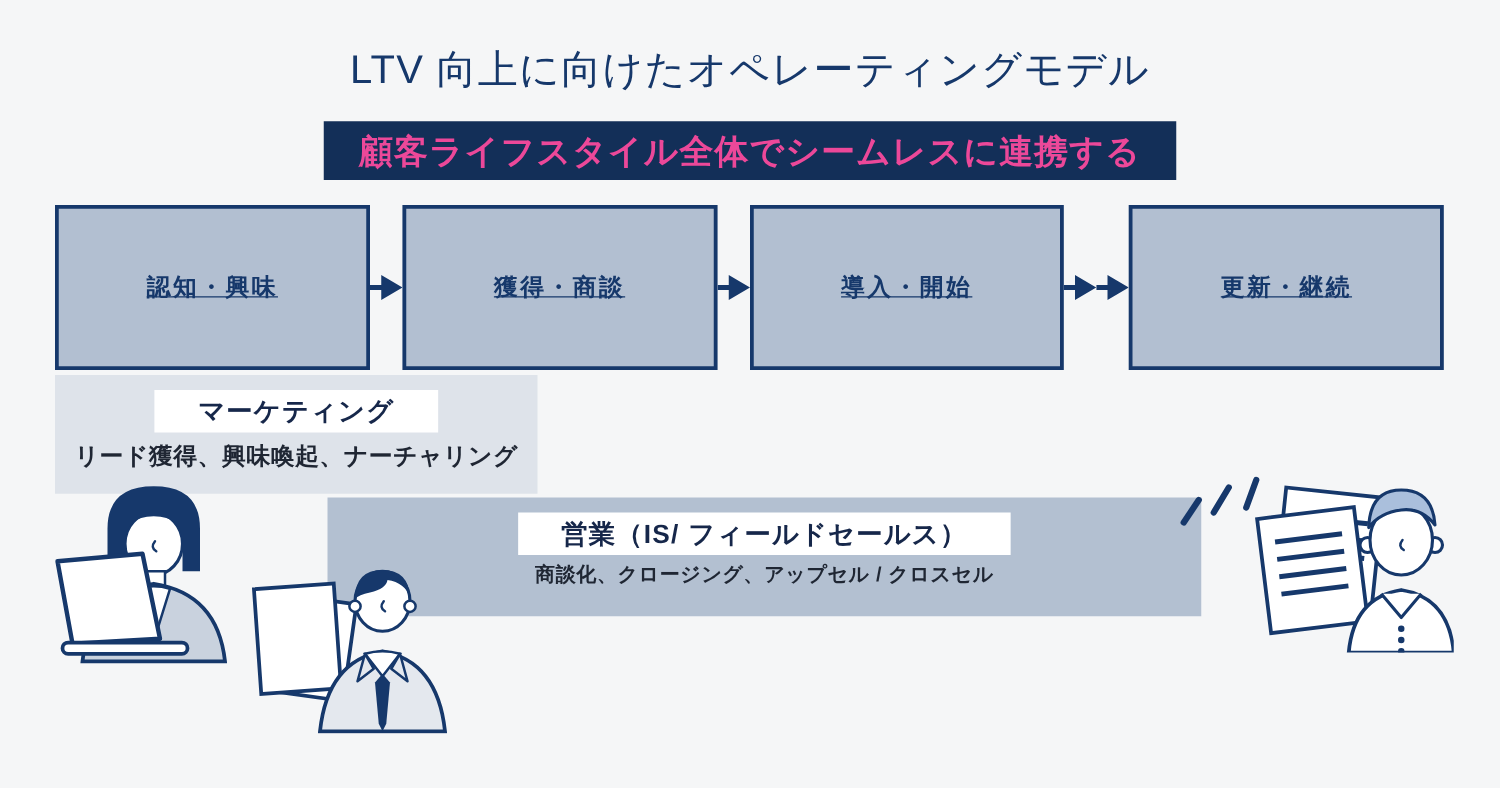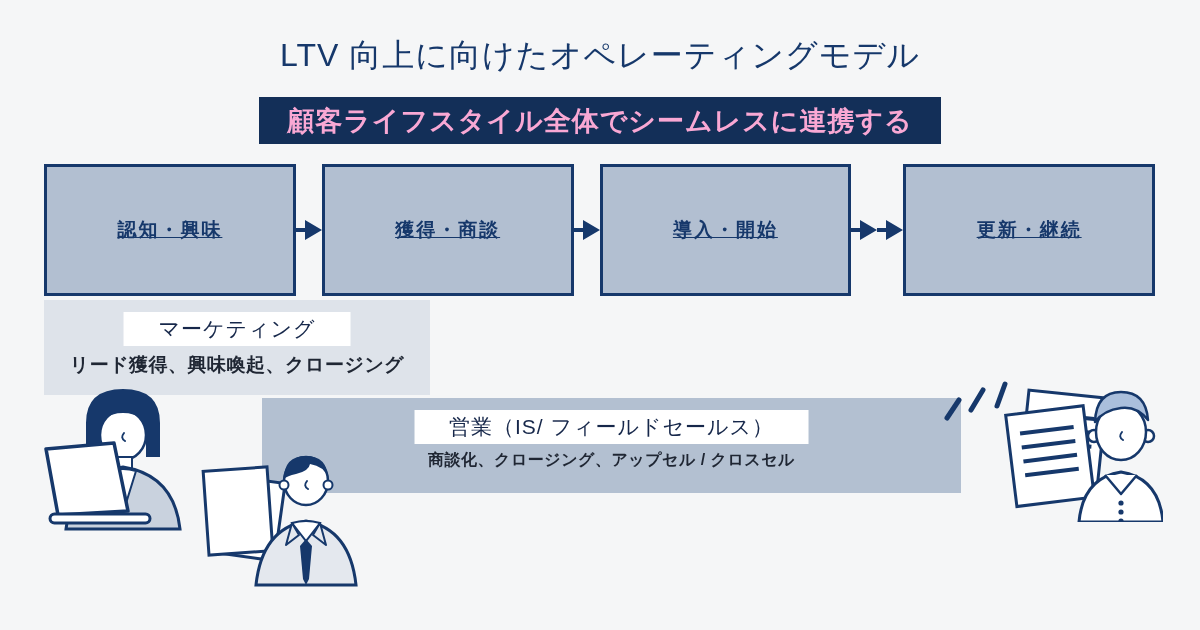--- a/index.html
+++ b/index.html
@@ -20,21 +20,21 @@
   body{font-family:"Liberation Sans","DejaVu Sans",sans-serif;background:var(--background);}
   .canvas{position:relative;width:1200px;height:630px;background:var(--background);overflow:hidden;}
 
   .title{
     position:absolute;top:34px;left:0;width:100%;
     text-align:center;font-size:32px;font-weight:normal;color:var(--navy);letter-spacing:1px;
   }
   .banner{
     position:absolute;top:97px;left:50%;transform:translateX(-50%);
     width:682px;height:47px;background:var(--banner-bg);
-    color:#f9a8d4;font-size:27px;font-weight:bold;letter-spacing:1px;
+    color:#ec4899;font-size:27px;font-weight:bold;letter-spacing:1px;
     display:flex;align-items:center;justify-content:center;white-space:nowrap;
   }
 
   .stage-row{
     position:absolute;top:175px;left:44px;width:1111px;height:110px;
     display:flex;align-items:center;
   }
   .stage-box{
     flex:1 1 0;height:132px;background:var(--stage-fill);
     border:3px solid var(--navy);
@@ -43,21 +43,21 @@
   }
   .stage-arrow{flex:0 0 26px;height:30px;display:flex;align-items:center;justify-content:center;}
   .stage-arrow svg{display:block;}
 
   .lane{position:absolute;z-index:1;}
   .lane-marketing{left:44px;top:300px;width:386px;height:95px;background:var(--lane-marketing);}
   .lane-sales{left:262px;top:398px;width:699px;height:95px;background:var(--lane-sales);}
   .lane-cs{left:683px;top:493px;width:468px;height:98px;background:var(--lane-cs);}
   .lane-label{
     position:absolute;top:12px;left:50%;transform:translateX(-50%);
-    background:#ffffff;color:#16274a;font-size:21px;font-weight:normal;
+    background:#ffffff;color:#16274a;font-size:21px;font-weight:bold;
     padding:3px 35px;white-space:nowrap;letter-spacing:1px;
   }
   .lane-desc{
     position:absolute;top:52px;left:0;width:100%;text-align:center;
     color:var(--text-dark);font-size:19px;font-weight:bold;white-space:nowrap;letter-spacing:0.5px;
   }
   .lane-sales .lane-desc{font-size:16px;}
 
   .illustration{position:absolute;z-index:2;}
   .illo-marketer{left:28px;top:383px;}
@@ -97,21 +97,21 @@
     <div class="stage-arrow">
       <svg width="26" height="28" viewBox="0 0 26 28">
           <path d="M0 12 h9 v-8 l17 10 -17 10 v-8 h-9 z" fill="#16386b"></path>
         </svg>
     </div>
     <div class="stage-box">更新・継続</div>
   </div>
 
   <div class="lane lane-marketing">
     <div class="lane-label">マーケティング</div>
-    <div class="lane-desc">リード獲得、興味喚起、クロージング</div>
+    <div class="lane-desc">リード獲得、興味喚起、ナーチャリング</div>
   </div>
 
   <div class="lane lane-sales">
     <div class="lane-label">営業（IS/ フィールドセールス）</div>
     <div class="lane-desc">商談化、クロージング、アップセル / クロスセル</div>
   </div>
 
 
   <div class="illustration illo-marketer">
     <svg width="180" height="150" viewBox="0 0 180 150">

